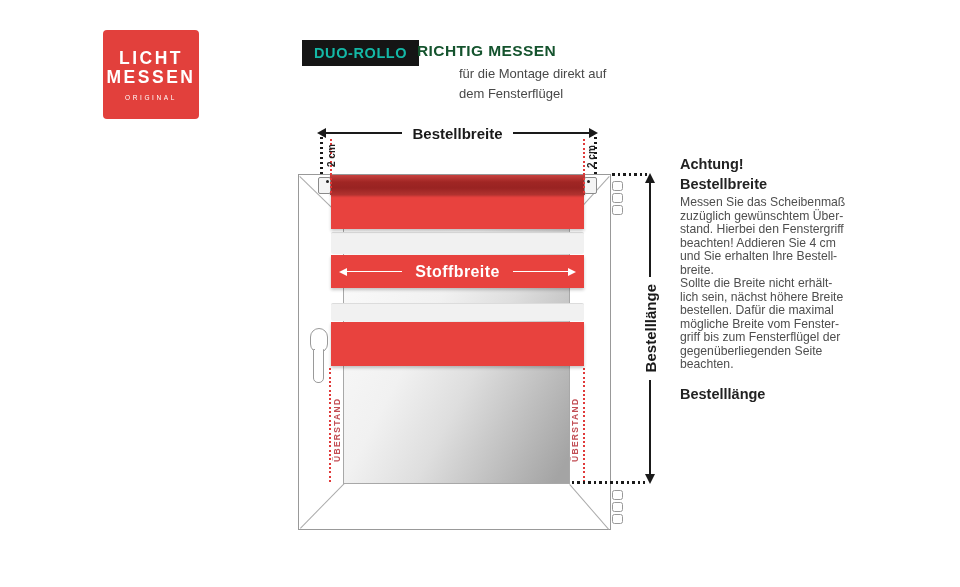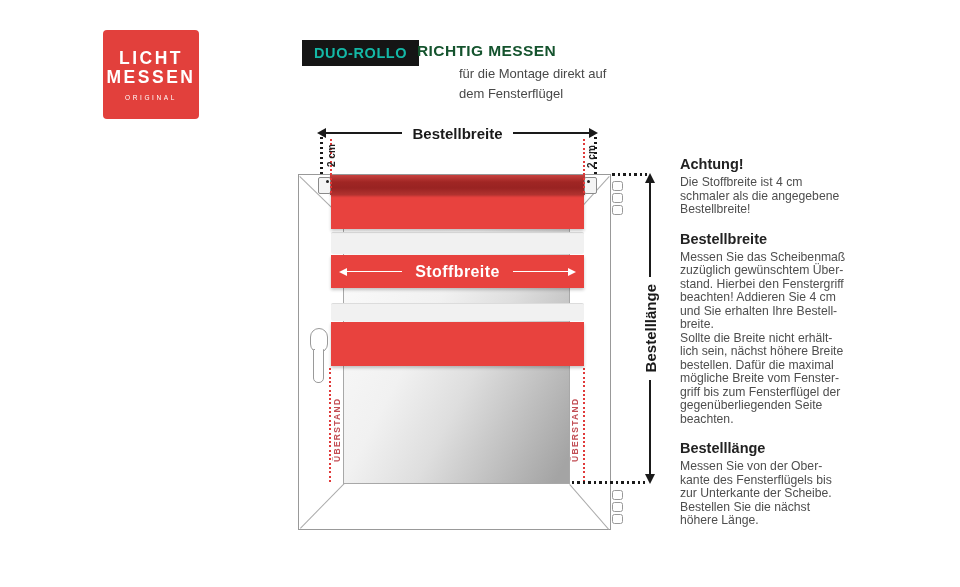--- a/index.html
+++ b/index.html
@@ -170,38 +170,30 @@
   <div class="vdim">
     <span class="ah ah-up"></span>
     <span class="ln"></span>
     <span class="lbl vtext">Bestelllänge</span>
     <span class="ln"></span>
     <span class="ah ah-down"></span>
   </div>
 
   <div class="sidebar">
     <h3>Achtung!</h3>
-    <p class="body">Die Stoffbreite ist 4 cm
-schmaler als die angegebene
-Bestellbreite!</p>
     <h3>Bestellbreite</h3>
     <p class="body">Messen Sie das Scheibenmaß
 zuzüglich gewünschtem Über-
 stand. Hierbei den Fenstergriff
 beachten! Addieren Sie 4 cm
 und Sie erhalten Ihre Bestell-
 breite.
 Sollte die Breite nicht erhält-
 lich sein, nächst höhere Breite
 bestellen. Dafür die maximal
 mögliche Breite vom Fenster-
 griff bis zum Fensterflügel der
 gegenüberliegenden Seite
 beachten.</p>
     <h3>Bestelllänge</h3>
-    <p class="body">Messen Sie von der Ober-
-kante des Fensterflügels bis
-zur Unterkante der Scheibe.
-Bestellen Sie die nächst
-höhere Länge.</p>
   </div>
 
 </div>
 
 </body></html>

